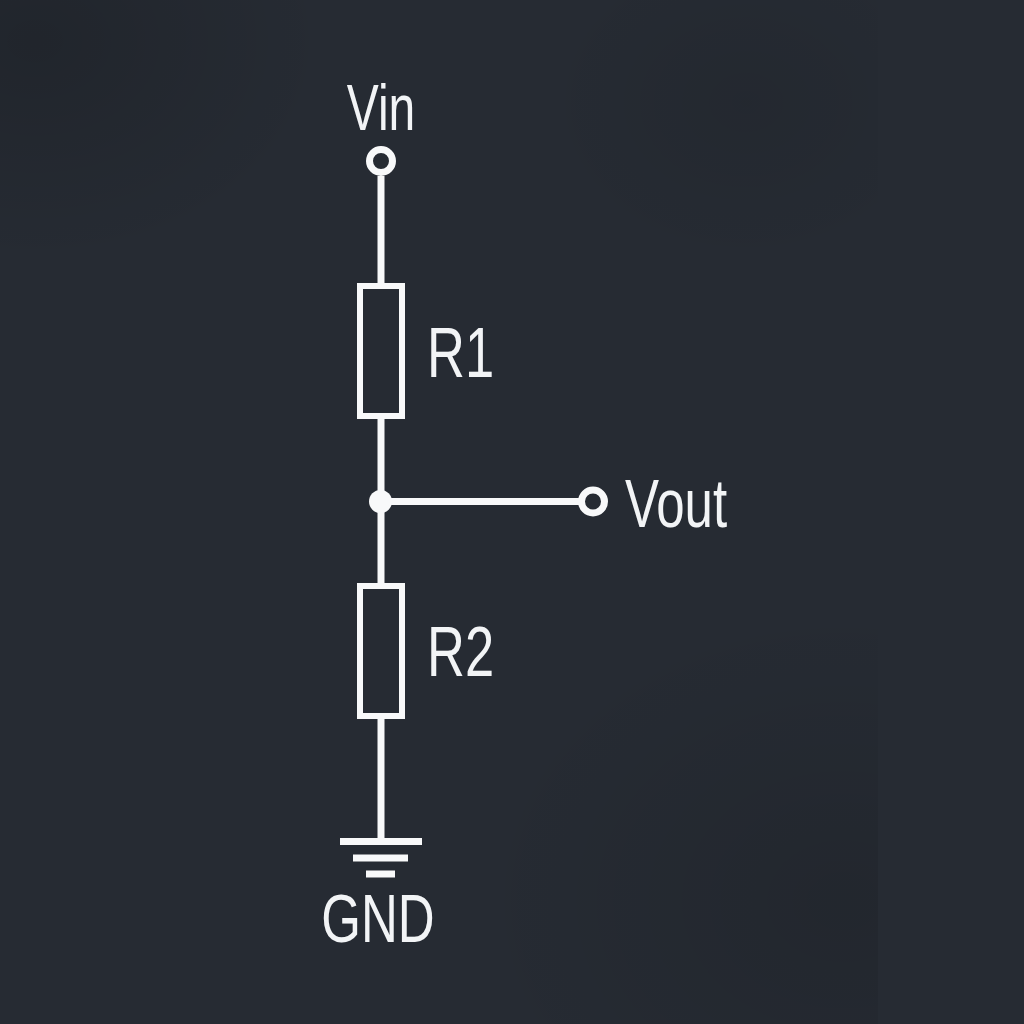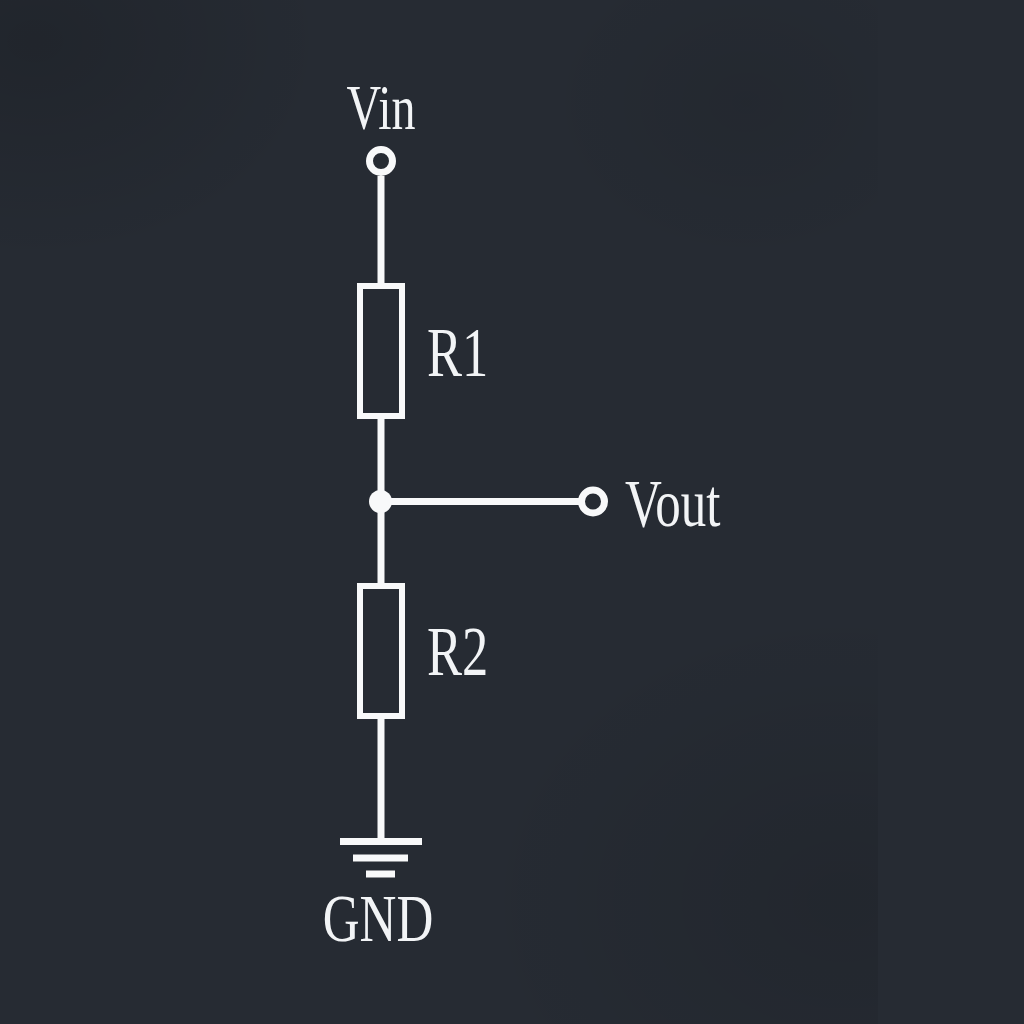--- a/index.html
+++ b/index.html
@@ -12,21 +12,21 @@
     margin: 0;
     padding: 0;
     background: var(--background);
   }
   .stage {
     position: relative;
     width: 878px;
     height: 1024px;
     overflow: hidden;
     background: var(--background);
-    font-family: Liberation Serif, serif;
+    font-family: Liberation Sans, sans-serif;
   }
   
   .stage::before {
     content: "";
     position: absolute;
     inset: 0;
     background:
       radial-gradient(420px 320px at 4% 4%, rgba(0,0,0,0.14), transparent 70%),
       radial-gradient(520px 420px at 96% 88%, rgba(0,0,0,0.10), transparent 72%),
       radial-gradient(300px 240px at 85% 10%, rgba(0,0,0,0.07), transparent 70%);

